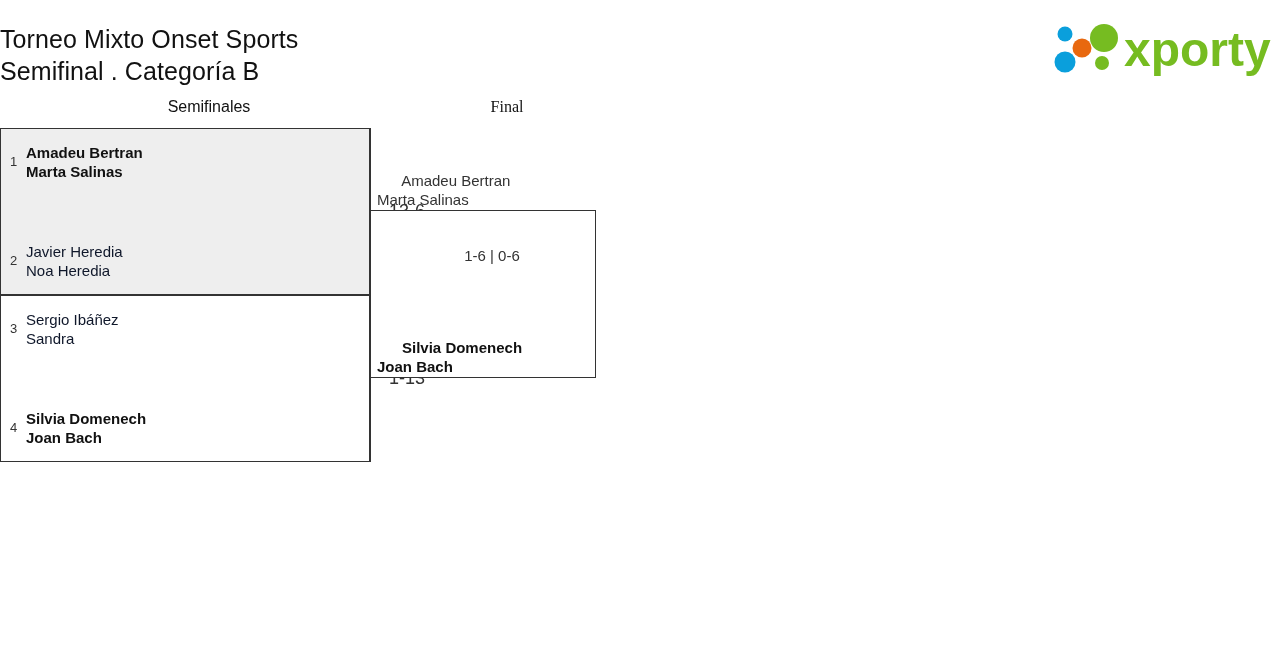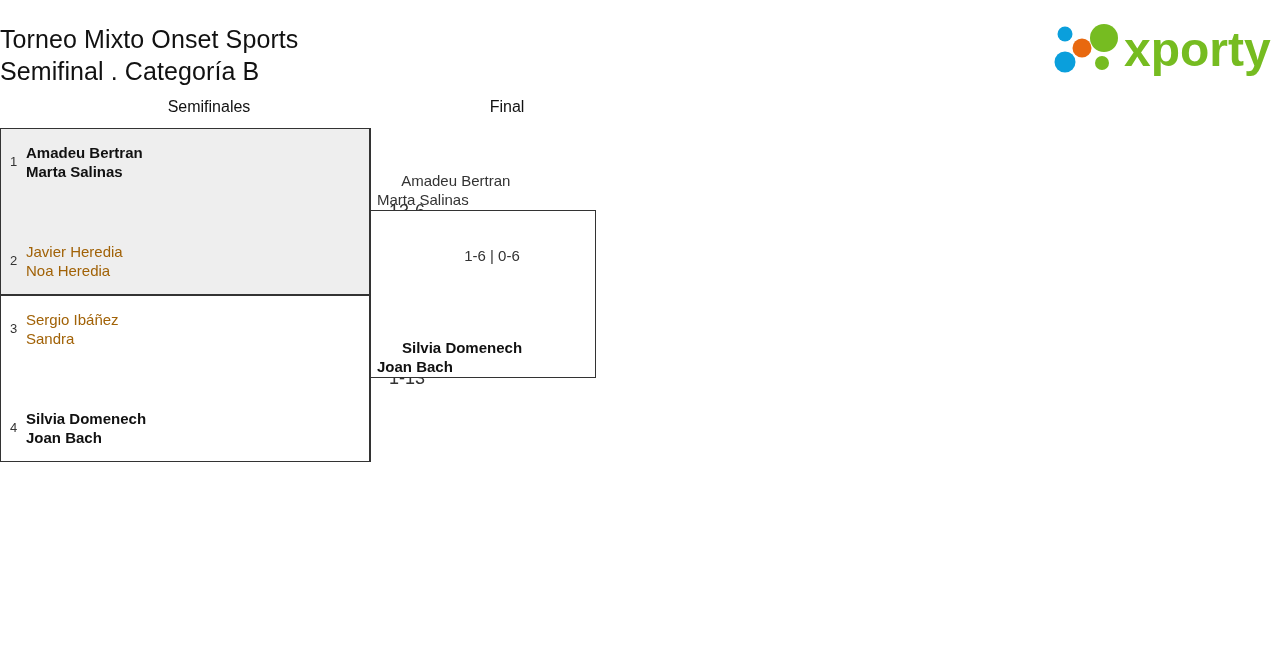--- a/index.html
+++ b/index.html
@@ -49,21 +49,21 @@
     position: absolute;
     top: 97px;
     font-size: 16px;
     line-height: 20px;
     font-weight: 400;
     color: #111111;
     text-align: center;
     padding-left: 48px;
   }
   .round-header.r0 { left: 0px;   width: 370px; }
-  .round-header.r1 { left: 370px; width: 226px; }
+  .round-header.r1 { left: 370px; width: 226px; font-family: Liberation Serif, serif; }
 
   
   .bracket {
     position: absolute;
     left: 0px;
     top: 128px;
     width: 640px;
     height: 340px;
   }
 
@@ -102,21 +102,21 @@
     flex: 0 0 25px;
     text-align: center;
     font-size: 13px;
     line-height: 16px;
     color: #333333;
   }
 
   .names {
     font-size: 15px;
     line-height: 19px;
-    color: #a16207;
+    color: #0f172a;
     white-space: pre;
   }
   .names.winner {
     font-weight: bold;
     color: #111111;
   }
 
   .score {
     position: absolute;
     left: 0px;

